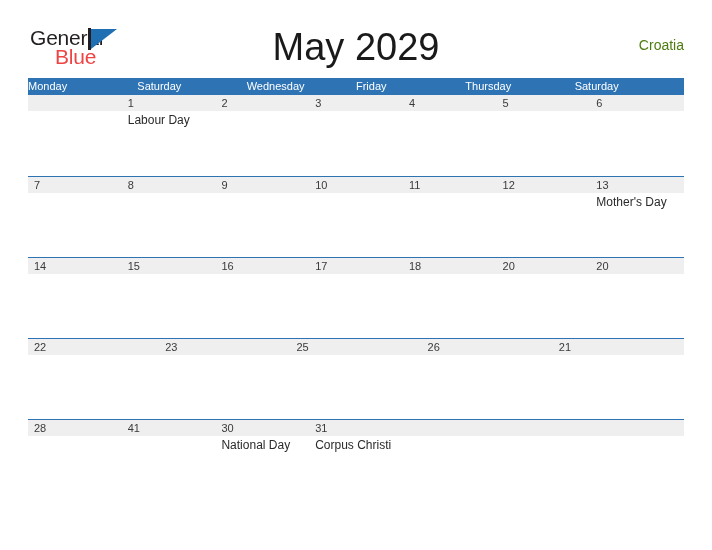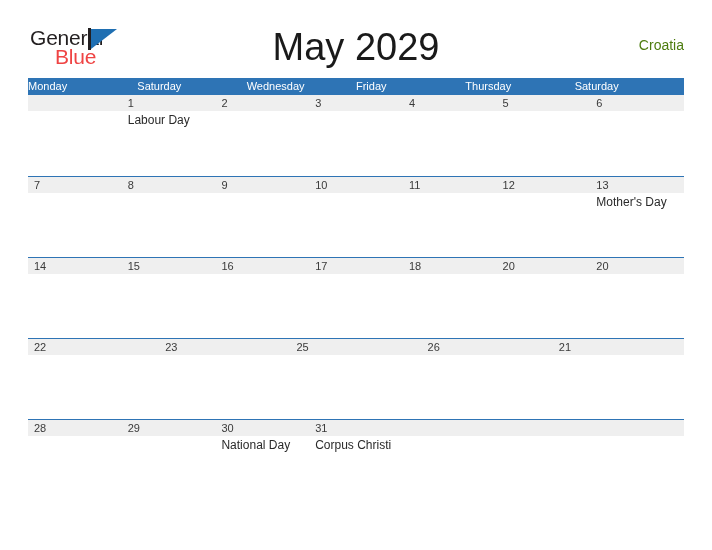--- a/index.html
+++ b/index.html
@@ -342,21 +342,21 @@
           </div>
         </div>
         <div class="week-row">
           <div class="daynum-band"></div>
           <div class="cells">
             <div class="day-cell">
               <span class="day-num">28</span>
               <div class="day-events"></div>
             </div>
             <div class="day-cell">
-              <span class="day-num">29</span>
+              <span class="day-num">41</span>
               <div class="day-events"></div>
             </div>
             <div class="day-cell">
               <span class="day-num">30</span>
               <div class="day-events">
                 <span class="event">National Day</span>
               </div>
             </div>
             <div class="day-cell">
               <span class="day-num">31</span>

